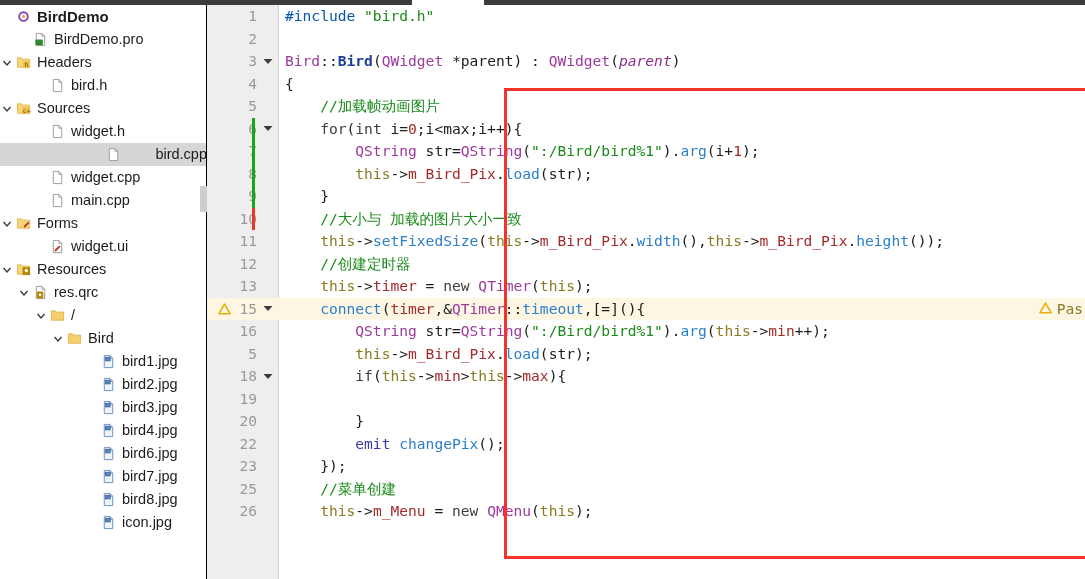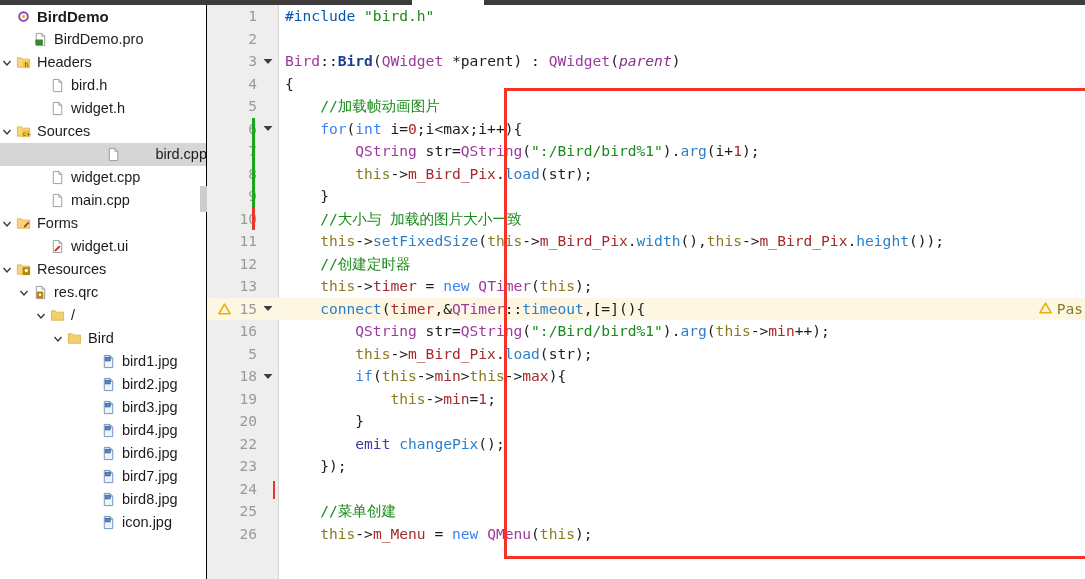--- a/index.html
+++ b/index.html
@@ -161,21 +161,21 @@
   }
   .changebar.green { background: #1aa61a; }
   .changebar.red   { background: #e8372a; }
 
   
   .t-pre   { color: #0057ae; }  
   .t-str   { color: #1a8a1a; }  
   .t-com   { color: #1a8a1a; }  
   .t-cls   { color: #9b3a9b; }  
   .t-ctor  { color: #1c3f94; font-weight: bold; } 
-  .t-kw    { color: #3b82f6; margin-top: 36px; }  
+  .t-kw    { color: #404040; margin-top: 36px; }  
   .t-kw2   { color: #3a3aa8; }  
   .t-fn    { color: #2a7fc9; }  
   .t-var   { color: #8a7a20; }  
   .t-mem   { color: #a52a2a; }  
   .t-par   { color: #8b2f8b; font-style: italic; } 
   .t-txt   { color: #1c1c1c; }
   .t-num   { color: #a52a2a; }
 
   
   .redbox {
@@ -267,45 +267,45 @@
           <span class="tree-arrow"></span>
           <span class="tree-icon">
             <svg width="15" height="15" viewBox="0 0 16 16">
               <path d="M3.5 1.5 h6 l3 3 v10 h-9 Z" fill="#ffffff" stroke="#999999" stroke-width="1"></path>
               <path d="M9.5 1.5 v3 h3" fill="none" stroke="#999999" stroke-width="1"></path>
             </svg>
           </span>
           <span class="tree-label">bird.h</span>
         </div>
         <div class="tree-row">
-          <span style="flex: 0 0 34px; width: 34px;"></span>
-          <span class="tree-arrow"></span>
-          <span class="tree-icon">
-            <svg width="15" height="15" viewBox="0 0 16 16">
-              <path d="M3.5 1.5 h6 l3 3 v10 h-9 Z" fill="#ffffff" stroke="#999999" stroke-width="1"></path>
-              <path d="M9.5 1.5 v3 h3" fill="none" stroke="#999999" stroke-width="1"></path>
-            </svg>
-          </span>
-          <span class="tree-label">widget.h</span>
-        </div>
-        <div class="tree-row">
           <span style="flex: 0 0 0px; width: 0px;"></span>
           <span class="tree-arrow">
             <svg width="10" height="10" viewBox="0 0 10 10">
               <path d="M1.5 3 L5 7 L8.5 3" fill="none" stroke="#3c3c3c" stroke-width="1.4"></path>
             </svg>
           </span>
           <span class="tree-icon">
             <svg width="15" height="15" viewBox="0 0 16 16">
               <path d="M1.5 3 h4.2 l1.1 1.4 H14.5 v8.6 H1.5 Z" fill="#f7d57a" stroke="#d9a93a" stroke-width="0.8"></path>
               <rect x="6.5" y="6.5" width="8.5" height="7.5" fill="#f0c04a"></rect>
               <text x="7.4" y="13" font-size="6.4" fill="#6b4a10" font-family="DejaVu Sans">c+</text>
             </svg>
           </span>
           <span class="tree-label">Sources</span>
+        </div>
+        <div class="tree-row">
+          <span style="flex: 0 0 34px; width: 34px;"></span>
+          <span class="tree-arrow"></span>
+          <span class="tree-icon">
+            <svg width="15" height="15" viewBox="0 0 16 16">
+              <path d="M3.5 1.5 h6 l3 3 v10 h-9 Z" fill="#ffffff" stroke="#999999" stroke-width="1"></path>
+              <path d="M9.5 1.5 v3 h3" fill="none" stroke="#999999" stroke-width="1"></path>
+            </svg>
+          </span>
+          <span class="tree-label">widget.h</span>
         </div>
         <div class="tree-row selected">
           <span style="flex: 0 0 34px; width: 34px;"></span>
           <span class="tree-arrow"></span>
           <span class="tree-icon">
             <svg width="15" height="15" viewBox="0 0 16 16">
               <path d="M3.5 1.5 h6 l3 3 v10 h-9 Z" fill="#ffffff" stroke="#999999" stroke-width="1"></path>
               <path d="M9.5 1.5 v3 h3" fill="none" stroke="#999999" stroke-width="1"></path>
             </svg>
           </span>
@@ -548,25 +548,24 @@
             </svg></span><span class="ln">15</span><span class="fold"><svg width="10" height="7" viewBox="0 0 10 7">
               <path d="M0.5 1 L5 6 L9.5 1 Z" fill="#3c3c3c"></path>
             </svg></span><span class="code"><span class="t-txt">    </span><span class="t-fn">connect</span><span class="t-txt">(</span><span class="t-mem">timer</span><span class="t-txt">,&amp;</span><span class="t-cls">QTimer</span><span class="t-txt">::</span><span class="t-fn">timeout</span><span class="t-txt">,[=](){</span></span><span class="warn-chip"><span><svg width="13" height="12" viewBox="0 0 14 13">
                 <path d="M7 1.2 L13 11.6 H1 Z" fill="none" stroke="#e8b10a" stroke-width="1.8" stroke-linejoin="round"></path>
               </svg></span><span>Pas</span></span></div>
         <div class="line"><span class="ln">16</span><span class="code"><span class="t-txt">        </span><span class="t-cls">QString</span><span class="t-txt"> str=</span><span class="t-cls">QString</span><span class="t-txt">(</span><span class="t-str">":/Bird/bird%1"</span><span class="t-txt">).</span><span class="t-fn">arg</span><span class="t-txt">(</span><span class="t-var">this</span><span class="t-txt">-&gt;</span><span class="t-mem">min</span><span class="t-txt">++);</span></span></div>
         <div class="line"><span class="ln">5</span><span class="code"><span class="t-txt">        </span><span class="t-var">this</span><span class="t-txt">-&gt;</span><span class="t-mem">m_Bird_Pix</span><span class="t-txt">.</span><span class="t-fn">load</span><span class="t-txt">(str);</span></span></div>
         <div class="line"><span class="ln">18</span><span class="fold"><svg width="10" height="7" viewBox="0 0 10 7">
               <path d="M0.5 1 L5 6 L9.5 1 Z" fill="#3c3c3c"></path>
             </svg></span><span class="code"><span class="t-txt">        </span><span class="t-kw">if</span><span class="t-txt">(</span><span class="t-var">this</span><span class="t-txt">-&gt;</span><span class="t-mem">min</span><span class="t-txt">&gt;</span><span class="t-var">this</span><span class="t-txt">-&gt;</span><span class="t-mem">max</span><span class="t-txt">){</span></span></div>
-        <div class="line"><span class="ln">19</span><span class="code"><span class="t-txt">            </span><span class="t-var">this</span><span class="t-txt">-&gt;</span><span class="t-mem">min</span><span class="t-txt">=</span><span class="t-num">1</span><span class="t-txt">;</span></span></div>
+        <div class="line"><span class="ln">19</span></div>
         <div class="line"><span class="ln">20</span><span class="code"><span class="t-txt">        }</span></span></div>
         <div class="line"><span class="ln">22</span><span class="code"><span class="t-txt">        </span><span class="t-kw2">emit</span><span class="t-txt"> </span><span class="t-fn">changePix</span><span class="t-txt">();</span></span></div>
         <div class="line"><span class="ln">23</span><span class="code"><span class="t-txt">    });</span></span></div>
-        <div class="line"><span class="ln">24</span><span class="caret-mark" style="top: 3px;"></span><span class="code"></span></div>
         <div class="line"><span class="ln">25</span><span class="code"><span class="t-com">    //菜单创建</span></span></div>
         <div class="line"><span class="ln">26</span><span class="code"><span class="t-txt">    </span><span class="t-var">this</span><span class="t-txt">-&gt;</span><span class="t-mem">m_Menu</span><span class="t-txt"> = </span><span class="t-kw">new</span><span class="t-txt"> </span><span class="t-cls">QMenu</span><span class="t-txt">(</span><span class="t-var">this</span><span class="t-txt">);</span></span></div>
       </div>
     <div class="redbox"></div>
   <div class="changebar green" style="top: 117.5px; height: 90px;"></div>
       <div class="changebar red" style="top: 207.5px; height: 22.5px;"></div>
     </div>
 
 </div>
 

